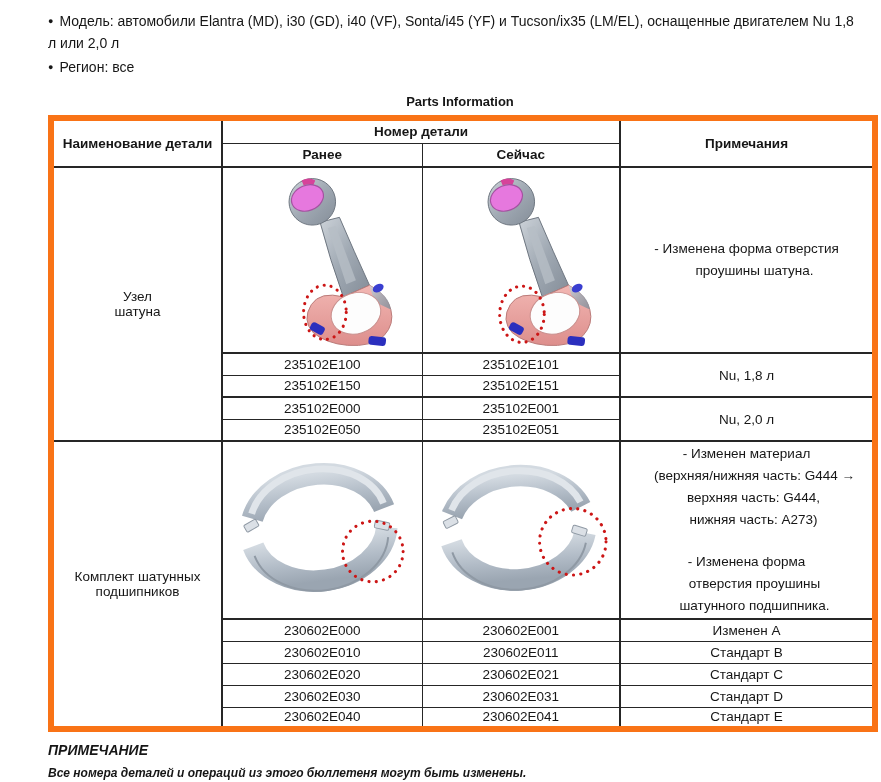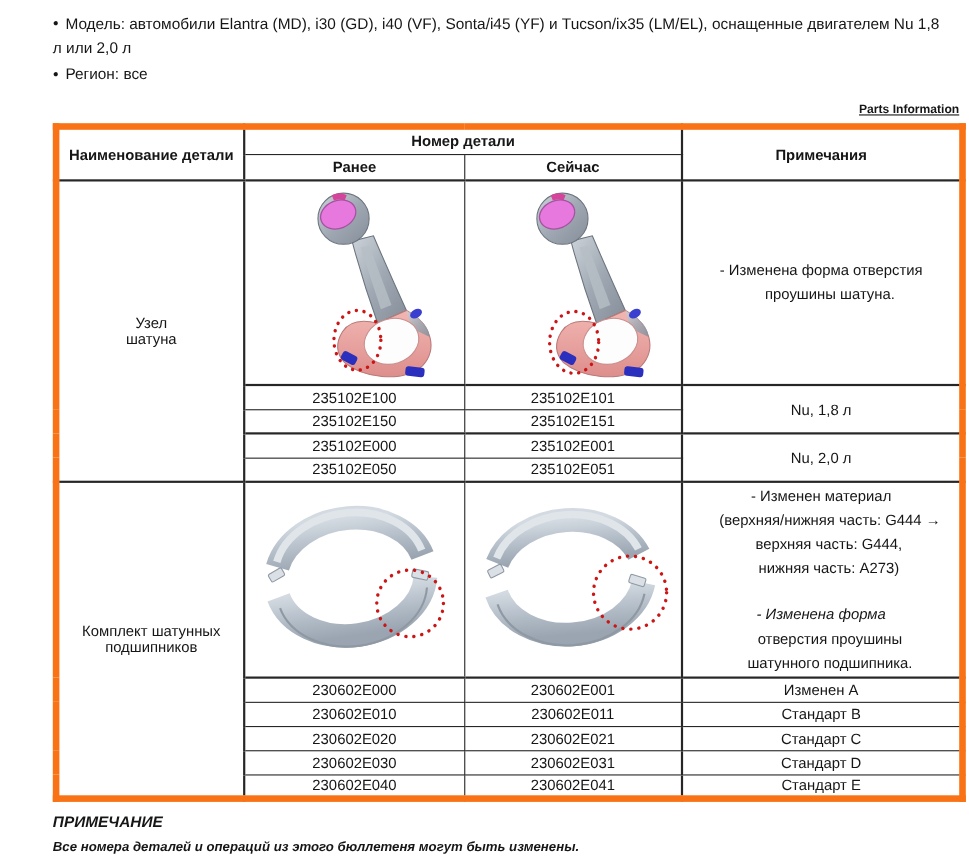--- a/index.html
+++ b/index.html
@@ -8,42 +8,42 @@
   }
   .doc{position:relative;width:699px;height:782px;}
   .content{margin-left:48px;width:824px;padding-top:10px;}
 
   
   .bullets{font-size:14px;line-height:22px;width:806px;}
   .bullet-line{margin:0 0 2px 0;}
   .bullet-dot{font-size:9px;vertical-align:2px;margin-right:6px;}
 
   
-  .table-title{font-weight:bold;font-size:11px;text-align:right;margin:16px 0 6px 0;text-decoration:underline;}
+  .table-title{font-weight:bold;font-size:13px;text-align:center;margin:16px 0 6px 0;}
 
   
   table.parts{border-collapse:collapse;table-layout:fixed;width:824px;border:6px solid #f97316;}
   table.parts th, table.parts td{
     border:1px solid #262626;padding:0;font-size:13.5px;text-align:center;vertical-align:middle;
     overflow:hidden;
   }
   table.parts th{font-weight:bold;}
   tr.h-hdr1{height:25px;} tr.h-hdr2{height:24px;}
   tr.h-img1{height:186px;} tr.h-img2{height:178px;} tr.h-num{height:22px;}
   .thick-l{border-left-width:2px !important;}
   .thick-b{border-bottom-width:2px !important;}
   .thick-t{border-top-width:2px !important;}
 
   td.img-cell{vertical-align:middle;text-align:center;background:#fff;}
   td.notes-cell{vertical-align:middle;text-align:left;padding:6px 6px 6px 9px;line-height:22px;}
   td.notes-cell-top{vertical-align:top;text-align:left;padding:12px 6px 6px 9px;line-height:22px;}
   .note-line{white-space:nowrap;}
   .ind1{padding-left:16px;}
   .ind2{padding-left:14px;}
-  .pgap{margin-top:20px;font-style:italic;}
+  .pgap{margin-top:20px;}
 
   
   .footer{margin-top:7px;}
   .footer-heading{font-weight:bold;font-style:italic;font-size:14px;line-height:22px;}
   .footer-text{font-weight:bold;font-style:italic;font-size:12px;line-height:24px;}
 
   svg{display:block;margin:0 auto;}
 </style>
 </head>
 <body>

